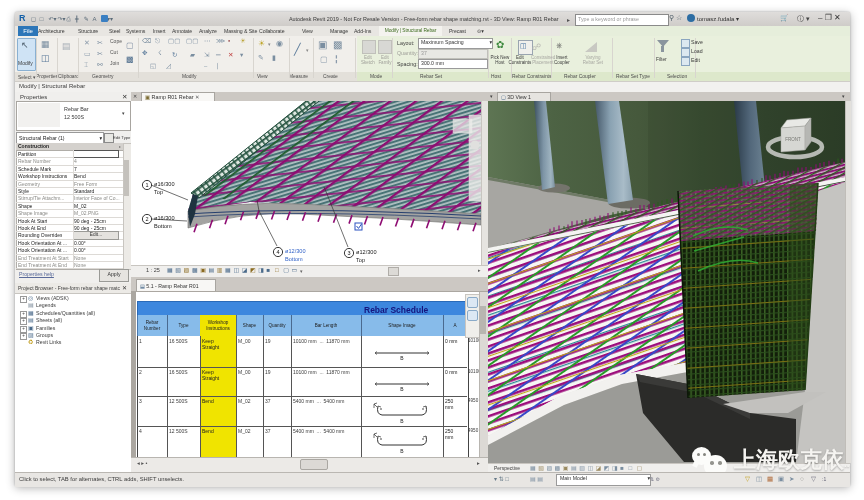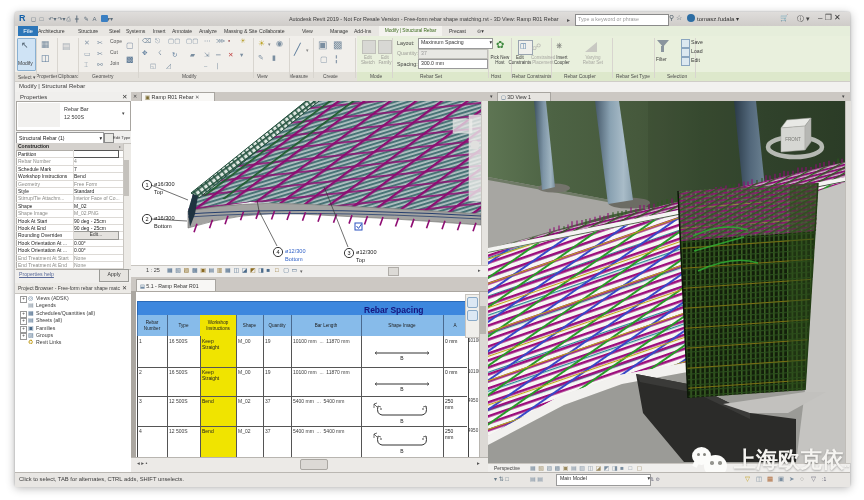--- a/index.html
+++ b/index.html
@@ -376,21 +376,21 @@
 <div class="a" style="left:300px;top:268px;font-size:5px;color:#666">▾</div>
 <div class="a" style="left:388px;top:267px;width:9px;height:7px;background:#dcdad6;border:1px solid #b0ada8"></div>
 <div class="a tx" style="left:478px;top:267px;font-size:5px;color:#555">▸</div>
 
 <div class="a" style="left:131px;top:277px;width:357px;height:14px;background:#ccc8c3;border-bottom:1px solid #a8a5a0"></div>
 <div class="a" style="left:136px;top:279px;width:78px;height:12px;background:#f8f7f5;border:1px solid #a8a5a0;border-bottom:none;font-size:5.2px;color:#333;line-height:12px"><span style="margin-left:3px;color:#4a6a8a">▤</span> 5.1 - Ramp Rebar R01</div>
 
 <div class="a" style="left:131px;top:291px;width:357px;height:166px;background:#aba7a1"></div>
 <div class="a" style="left:136px;top:292px;width:351px;height:165px;background:#fff"></div>
 <div class="a" style="left:137px;top:301px;width:330px;height:14px;background:#3d87de;border:1px solid #2a6ab8"></div>
-<div class="a tx" style="left:364px;top:304.5px;font-size:8.5px;font-weight:bold;color:#15157e">Rebar Spacing</div>
+<div class="a tx" style="left:364px;top:304.5px;font-size:8.5px;font-weight:bold;color:#15157e">Rebar Schedule</div>
 <div class="a" style="left:137px;top:315px;width:330px;height:21px;background:#87bbea;border:1px solid #4a7ab0;border-top:none"></div>
 <div class="a" style="left:137px;top:315px;width:30px;height:21px;border-right:1px solid #4a6a90;font-size:4.6px;color:#222;text-align:center;display:flex;align-items:center;justify-content:center;line-height:5.4px">Rebar<br>Number</div>
 <div class="a" style="left:167px;top:315px;width:33px;height:21px;border-right:1px solid #4a6a90;font-size:4.6px;color:#222;text-align:center;display:flex;align-items:center;justify-content:center;line-height:5.4px">Type</div>
 <div class="a" style="left:200px;top:315px;width:36px;height:21px;background:#f0e400;border-right:1px solid #4a6a90;font-size:4.6px;color:#222;text-align:center;display:flex;align-items:center;justify-content:center;line-height:5.4px">Workshop<br>Instructions</div>
 <div class="a" style="left:236px;top:315px;width:27px;height:21px;border-right:1px solid #4a6a90;font-size:4.6px;color:#222;text-align:center;display:flex;align-items:center;justify-content:center;line-height:5.4px">Shape</div>
 <div class="a" style="left:263px;top:315px;width:28px;height:21px;border-right:1px solid #4a6a90;font-size:4.6px;color:#222;text-align:center;display:flex;align-items:center;justify-content:center;line-height:5.4px">Quantity</div>
 <div class="a" style="left:291px;top:315px;width:70px;height:21px;border-right:1px solid #4a6a90;font-size:4.6px;color:#222;text-align:center;display:flex;align-items:center;justify-content:center;line-height:5.4px">Bar Length</div>
 <div class="a" style="left:361px;top:315px;width:82px;height:21px;border-right:1px solid #4a6a90;font-size:4.6px;color:#222;text-align:center;display:flex;align-items:center;justify-content:center;line-height:5.4px">Shape Image</div>
 <div class="a" style="left:443px;top:315px;width:24px;height:21px;border-right:1px solid #4a6a90;font-size:4.6px;color:#222;text-align:center;display:flex;align-items:center;justify-content:center;line-height:5.4px">A</div>
 <div class="a" style="left:137px;top:336px;width:330px;height:121px;background:#fff;border:1px solid #444;border-top:none"></div>

